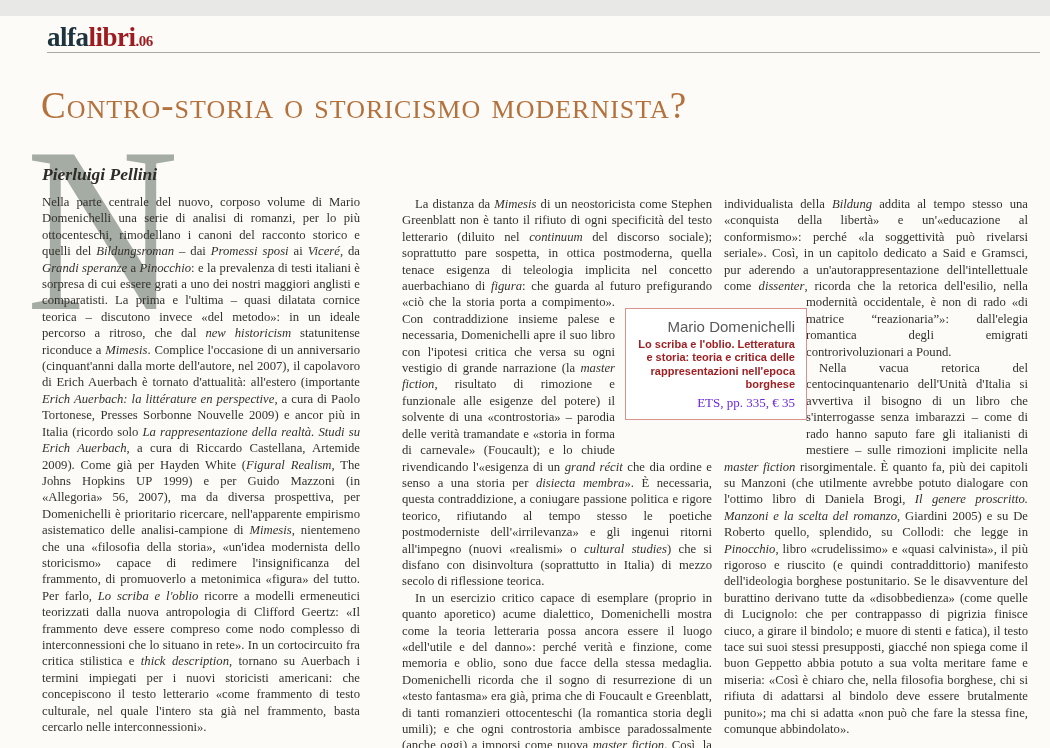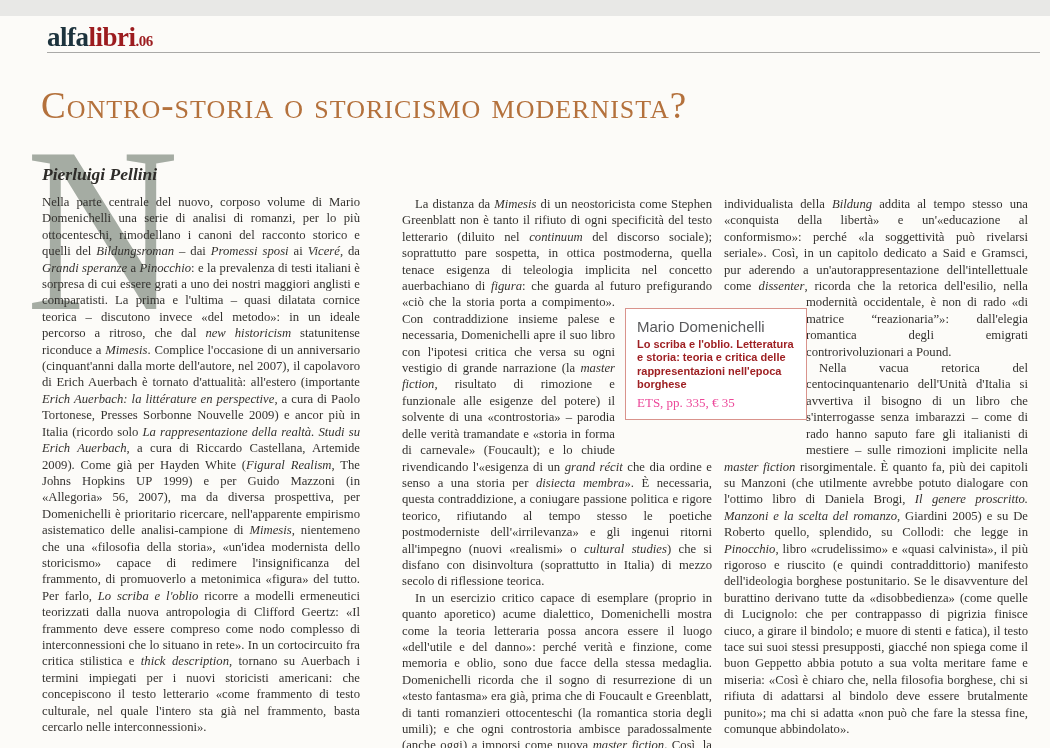--- a/index.html
+++ b/index.html
@@ -38,24 +38,25 @@
   
   .strut-r{float:right;width:0;height:112px;}
   .wrap-r{float:right;clear:right;width:97px;height:150px;}
   .strut-l{float:left;width:0;height:112px;}
   .wrap-l{float:left;clear:left;width:82px;height:150px;}
   
   .book-box{
     position:absolute;left:625px;top:292px;width:158px;z-index:2;
     background:#ffffff;border:1px solid #d9938c;padding:9px 11px 8px 11px;
     font-family:"Liberation Sans",sans-serif;
+    text-align:right;
   }
   .book-author{font-size:15px;line-height:1.25;color:#58595b;margin:0;}
   .book-title{font-size:11px;line-height:1.22;font-weight:bold;color:#9e2023;margin:1px 0 4px 0;}
-  .book-details{font-family:"Liberation Serif",serif;font-size:13px;color:#ec4899;margin:0;}
+  .book-details{font-family:"Liberation Serif",serif;font-size:13px;color:#6d28d9;margin:0;}
 </style>
 </head>
 <body>
 
 <div class="page">
 
   <div class="brand">
     <span class="alfa">alfa</span><span class="libri">libri</span><span class="issue">.06</span>
   </div>
   <div class="header-rule"></div>

